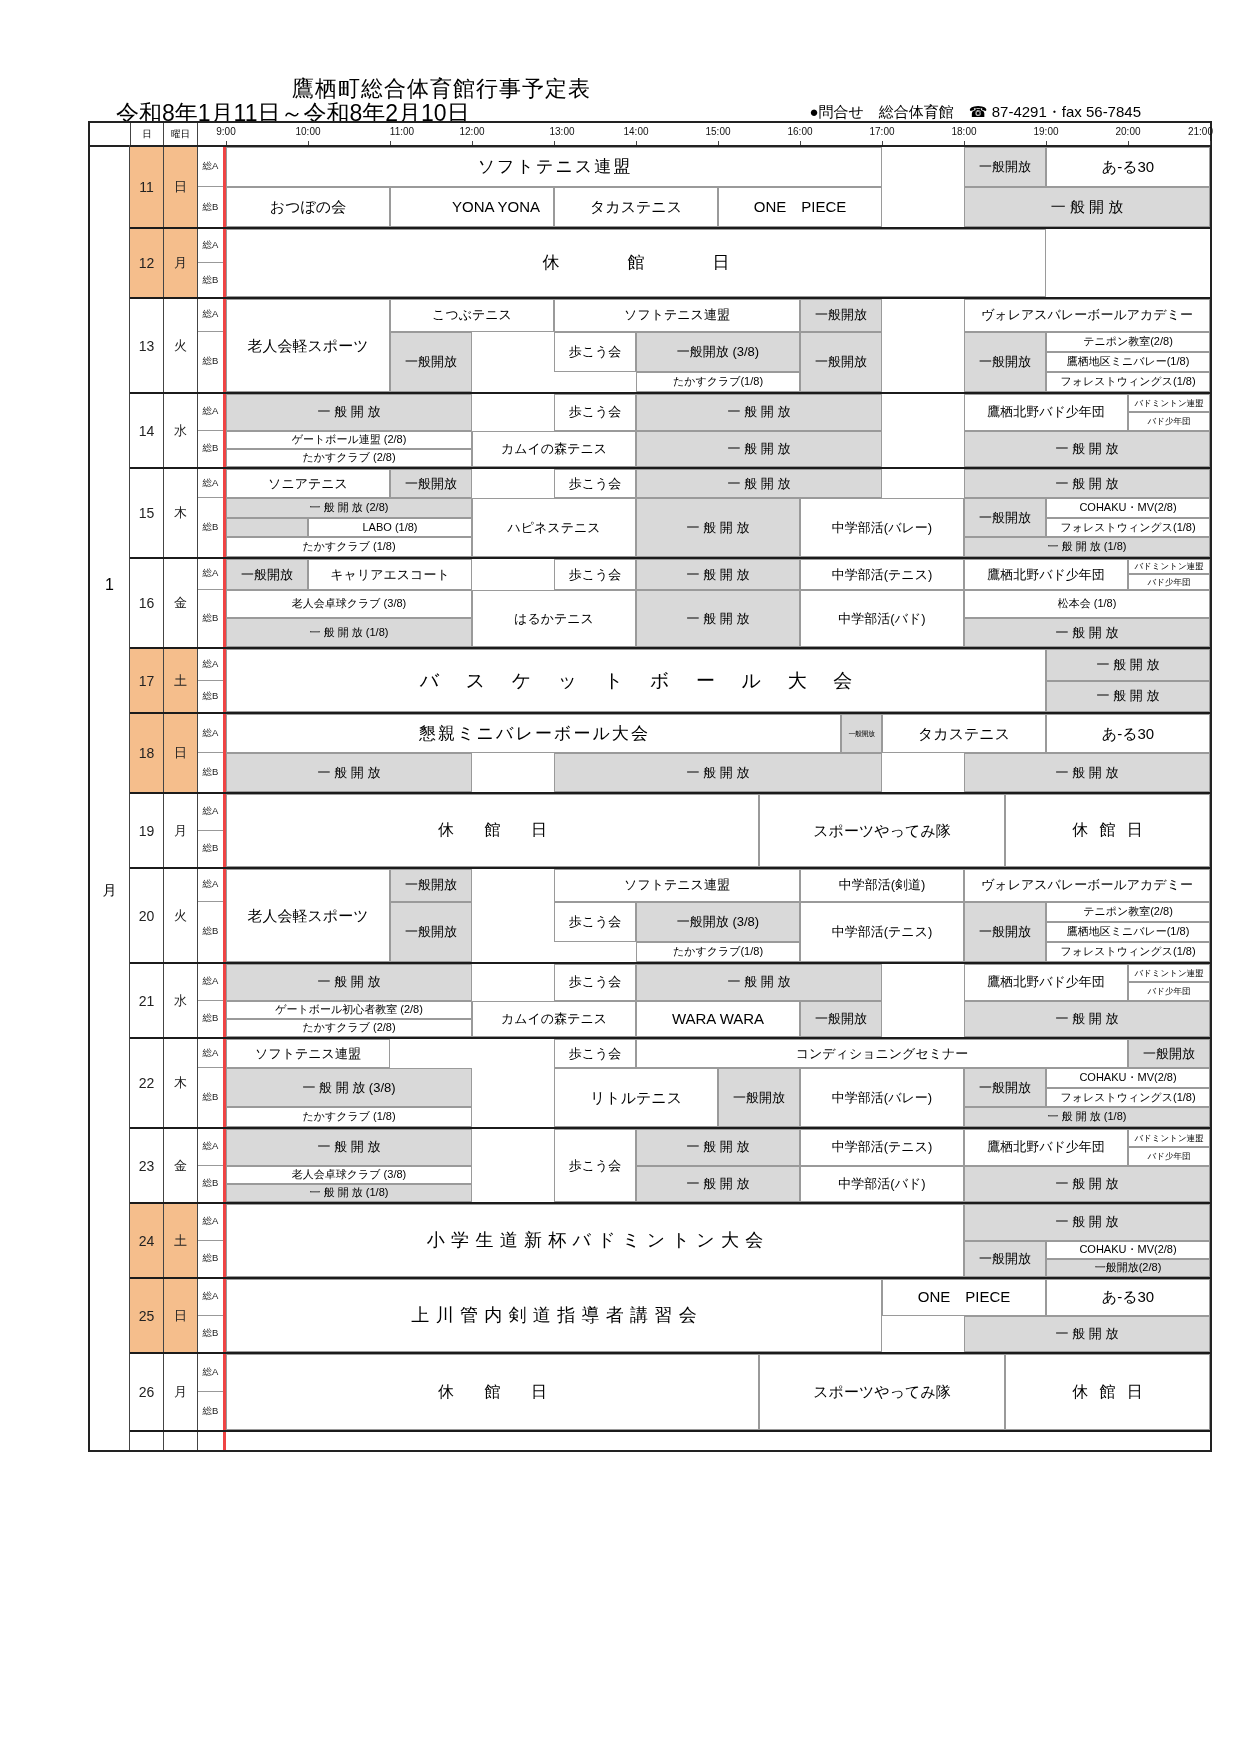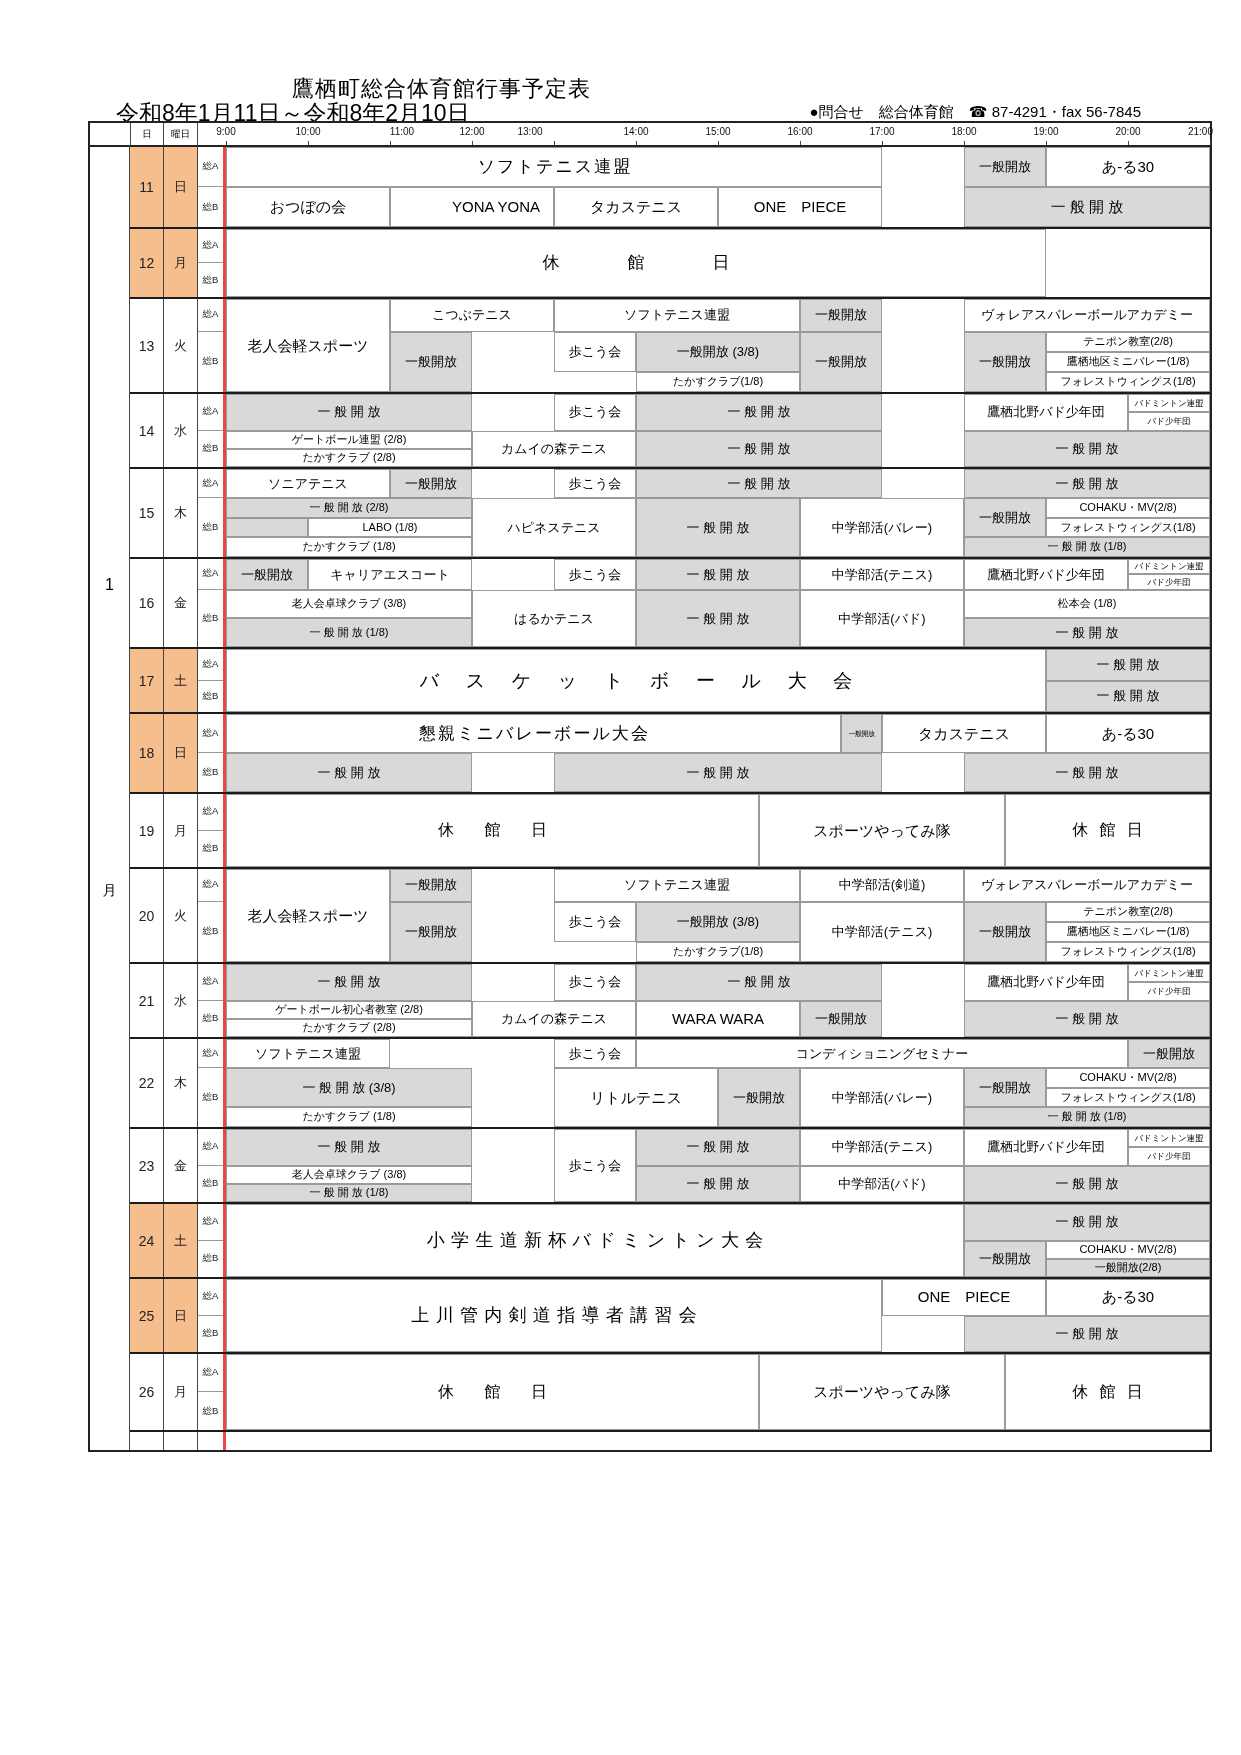--- a/index.html
+++ b/index.html
@@ -57,21 +57,21 @@
       <div class="ch ch-date">日</div>
       <div class="ch ch-day">曜日</div>
     <span class="tlab" style="left: 136px;">9:00</span>
         <i class="tick" style="left: 136px;"></i>
         <span class="tlab" style="left: 218px;">10:00</span>
         <i class="tick" style="left: 218px;"></i>
         <span class="tlab" style="left: 312px;">11:00</span>
         <i class="tick" style="left: 300px;"></i>
         <span class="tlab" style="left: 382px;">12:00</span>
         <i class="tick" style="left: 382px;"></i>
-        <span class="tlab" style="left: 440px;">13:00</span>
+        <span class="tlab" style="left: 472px;">13:00</span>
         <i class="tick" style="left: 464px;"></i>
         <span class="tlab" style="left: 546px;">14:00</span>
         <i class="tick" style="left: 546px;"></i>
         <span class="tlab" style="left: 628px;">15:00</span>
         <i class="tick" style="left: 628px;"></i>
         <span class="tlab" style="left: 710px;">16:00</span>
         <i class="tick" style="left: 710px;"></i>
         <span class="tlab" style="left: 792px;">17:00</span>
         <i class="tick" style="left: 792px;"></i>
         <span class="tlab" style="left: 874px;">18:00</span>

